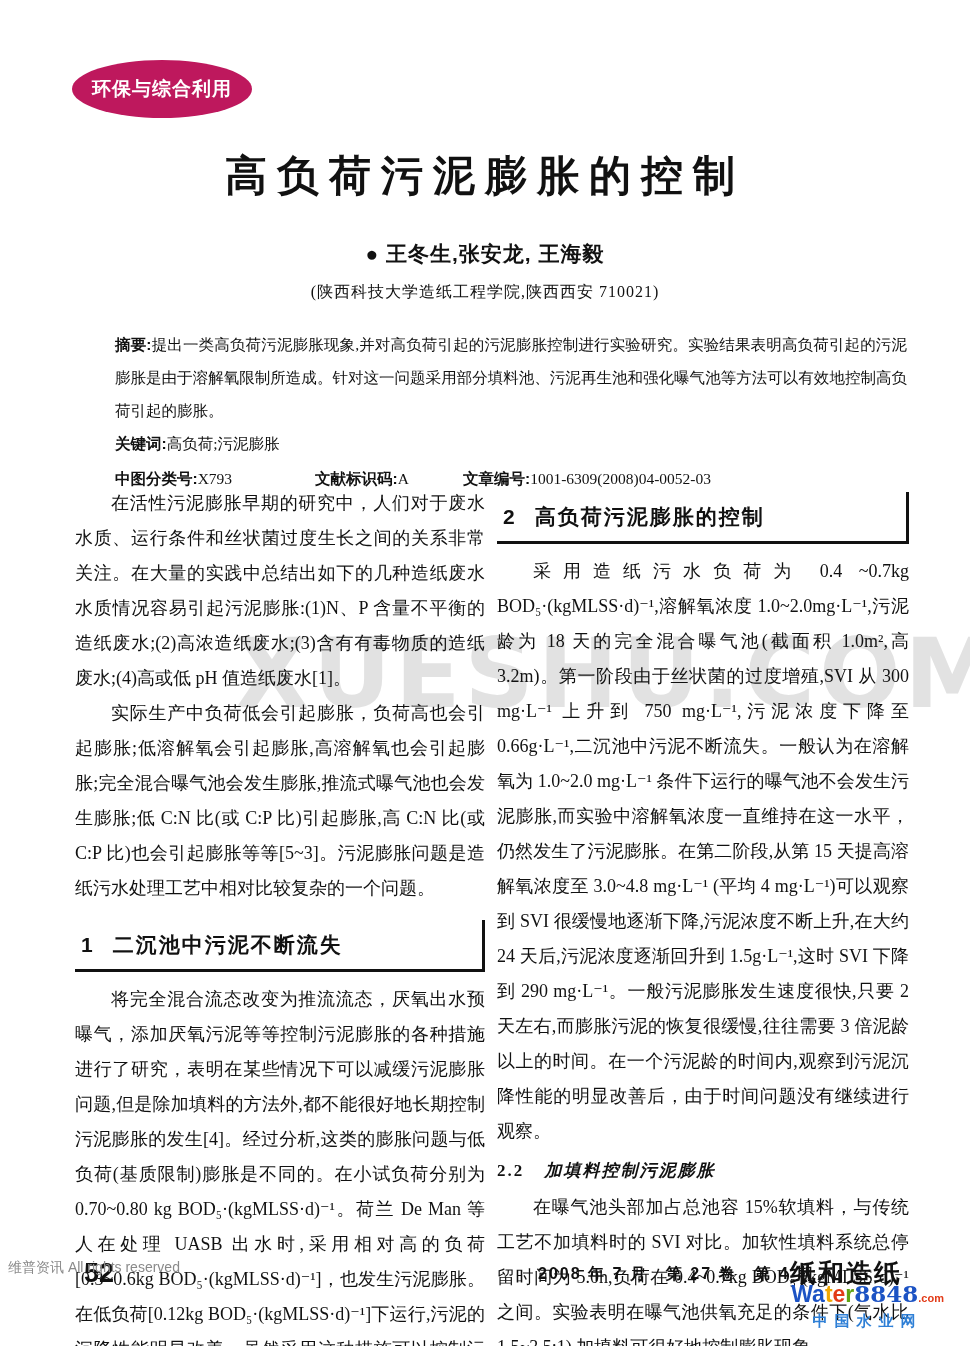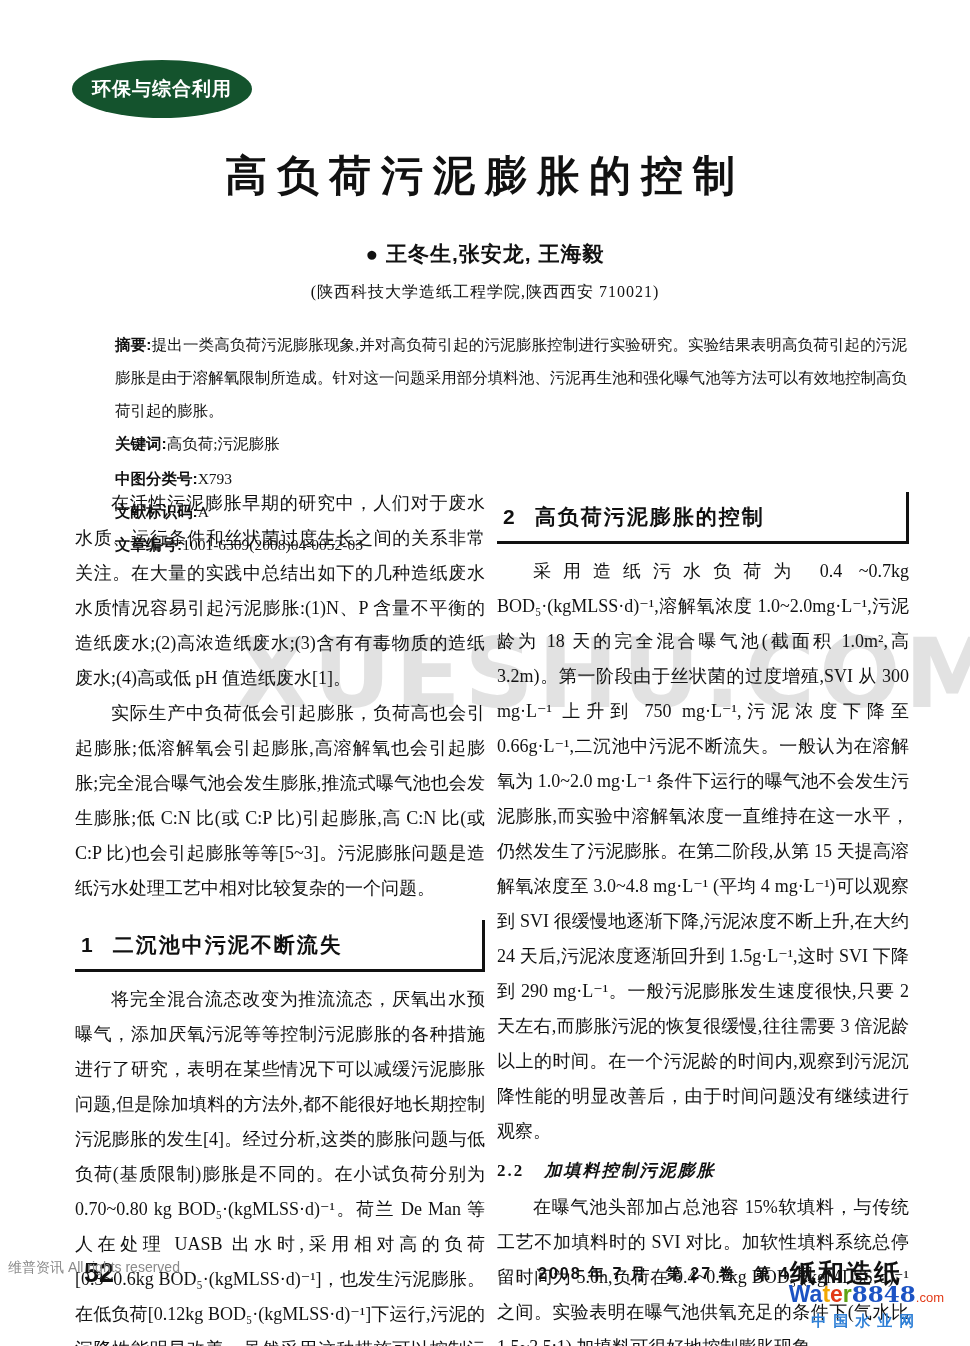--- a/index.html
+++ b/index.html
@@ -11,21 +11,21 @@
   
   .watermark {
     position:absolute; left:235px; top:618px;
     font-family:"DejaVu Sans","Liberation Sans",sans-serif;
     font-size:96px; font-weight:bold; color:rgba(160,160,160,0.30);
     letter-spacing:4px; z-index:0; white-space:nowrap;
   }
   
   .badge {
     position:absolute; left:72px; top:60px; width:180px; height:58px;
-    background:#14532d; border-radius:50%;
+    background:#be185d; border-radius:50%;
     display:flex; align-items:center; justify-content:center; z-index:2;
   }
   .badge span {
     color:#fff; font-family:"Liberation Sans","DejaVu Sans",sans-serif;
     font-size:19px; font-weight:bold; letter-spacing:1px;
   }
   .title {
     position:absolute; left:0; top:148px; width:100%;
     text-align:center; font-family:"Liberation Sans","DejaVu Sans",sans-serif;
     font-size:42px; font-weight:bold; letter-spacing:10px; z-index:1;
@@ -41,21 +41,20 @@
   }
   
   .meta-block {
     position:absolute; left:115px; top:328px; width:792px; z-index:1;
     font-size:15.5px; line-height:33px; text-align:justify;
   }
   .meta-label { font-family:"Liberation Sans","DejaVu Sans",sans-serif; font-weight:bold; }
   .meta-row {
     display:flex; gap:0; margin-top:2px;
     font-size:15.5px;
-    flex-direction:column;
   }
   .meta-row .cell1 { width:200px; }
   .meta-row .cell2 { width:148px; }
   
   .col {
     position:absolute; z-index:1;
     font-size:18px; line-height:35px; text-align:justify;
   }
   .col-left  { left:75px;  top:486px; width:410px; }
   .col-right { left:497px; top:486px; width:412px; }
@@ -95,21 +94,21 @@
     position:absolute; left:8px; top:1259px;
     font-family:Liberation Sans, sans-serif;
     font-size:14px; color:#8a8a8a; z-index:1;
   }
   .water-logo {
     position:absolute; right:26px; top:1282px; text-align:center; z-index:1;
     font-family:"Liberation Sans","DejaVu Sans",sans-serif;
   }
   .water-logo .line1 { font-size:23px; font-weight:bold; line-height:24px; white-space:nowrap; }
   .water-logo .num8848 { font-family:"DejaVu Serif","Liberation Serif",serif; }
-  .water-logo .dotcom { font-size:13px; font-weight:normal; }
+  .water-logo .dotcom { font-size:11px; font-weight:bold; }
   .water-logo .line2 { font-size:15px; font-weight:bold; letter-spacing:7px; line-height:22px; }
 </style>
 </head>
 <body>
 
 <div class="page">
 
   <div class="watermark">XUESHU.COM</div>
 
   <div class="badge">

